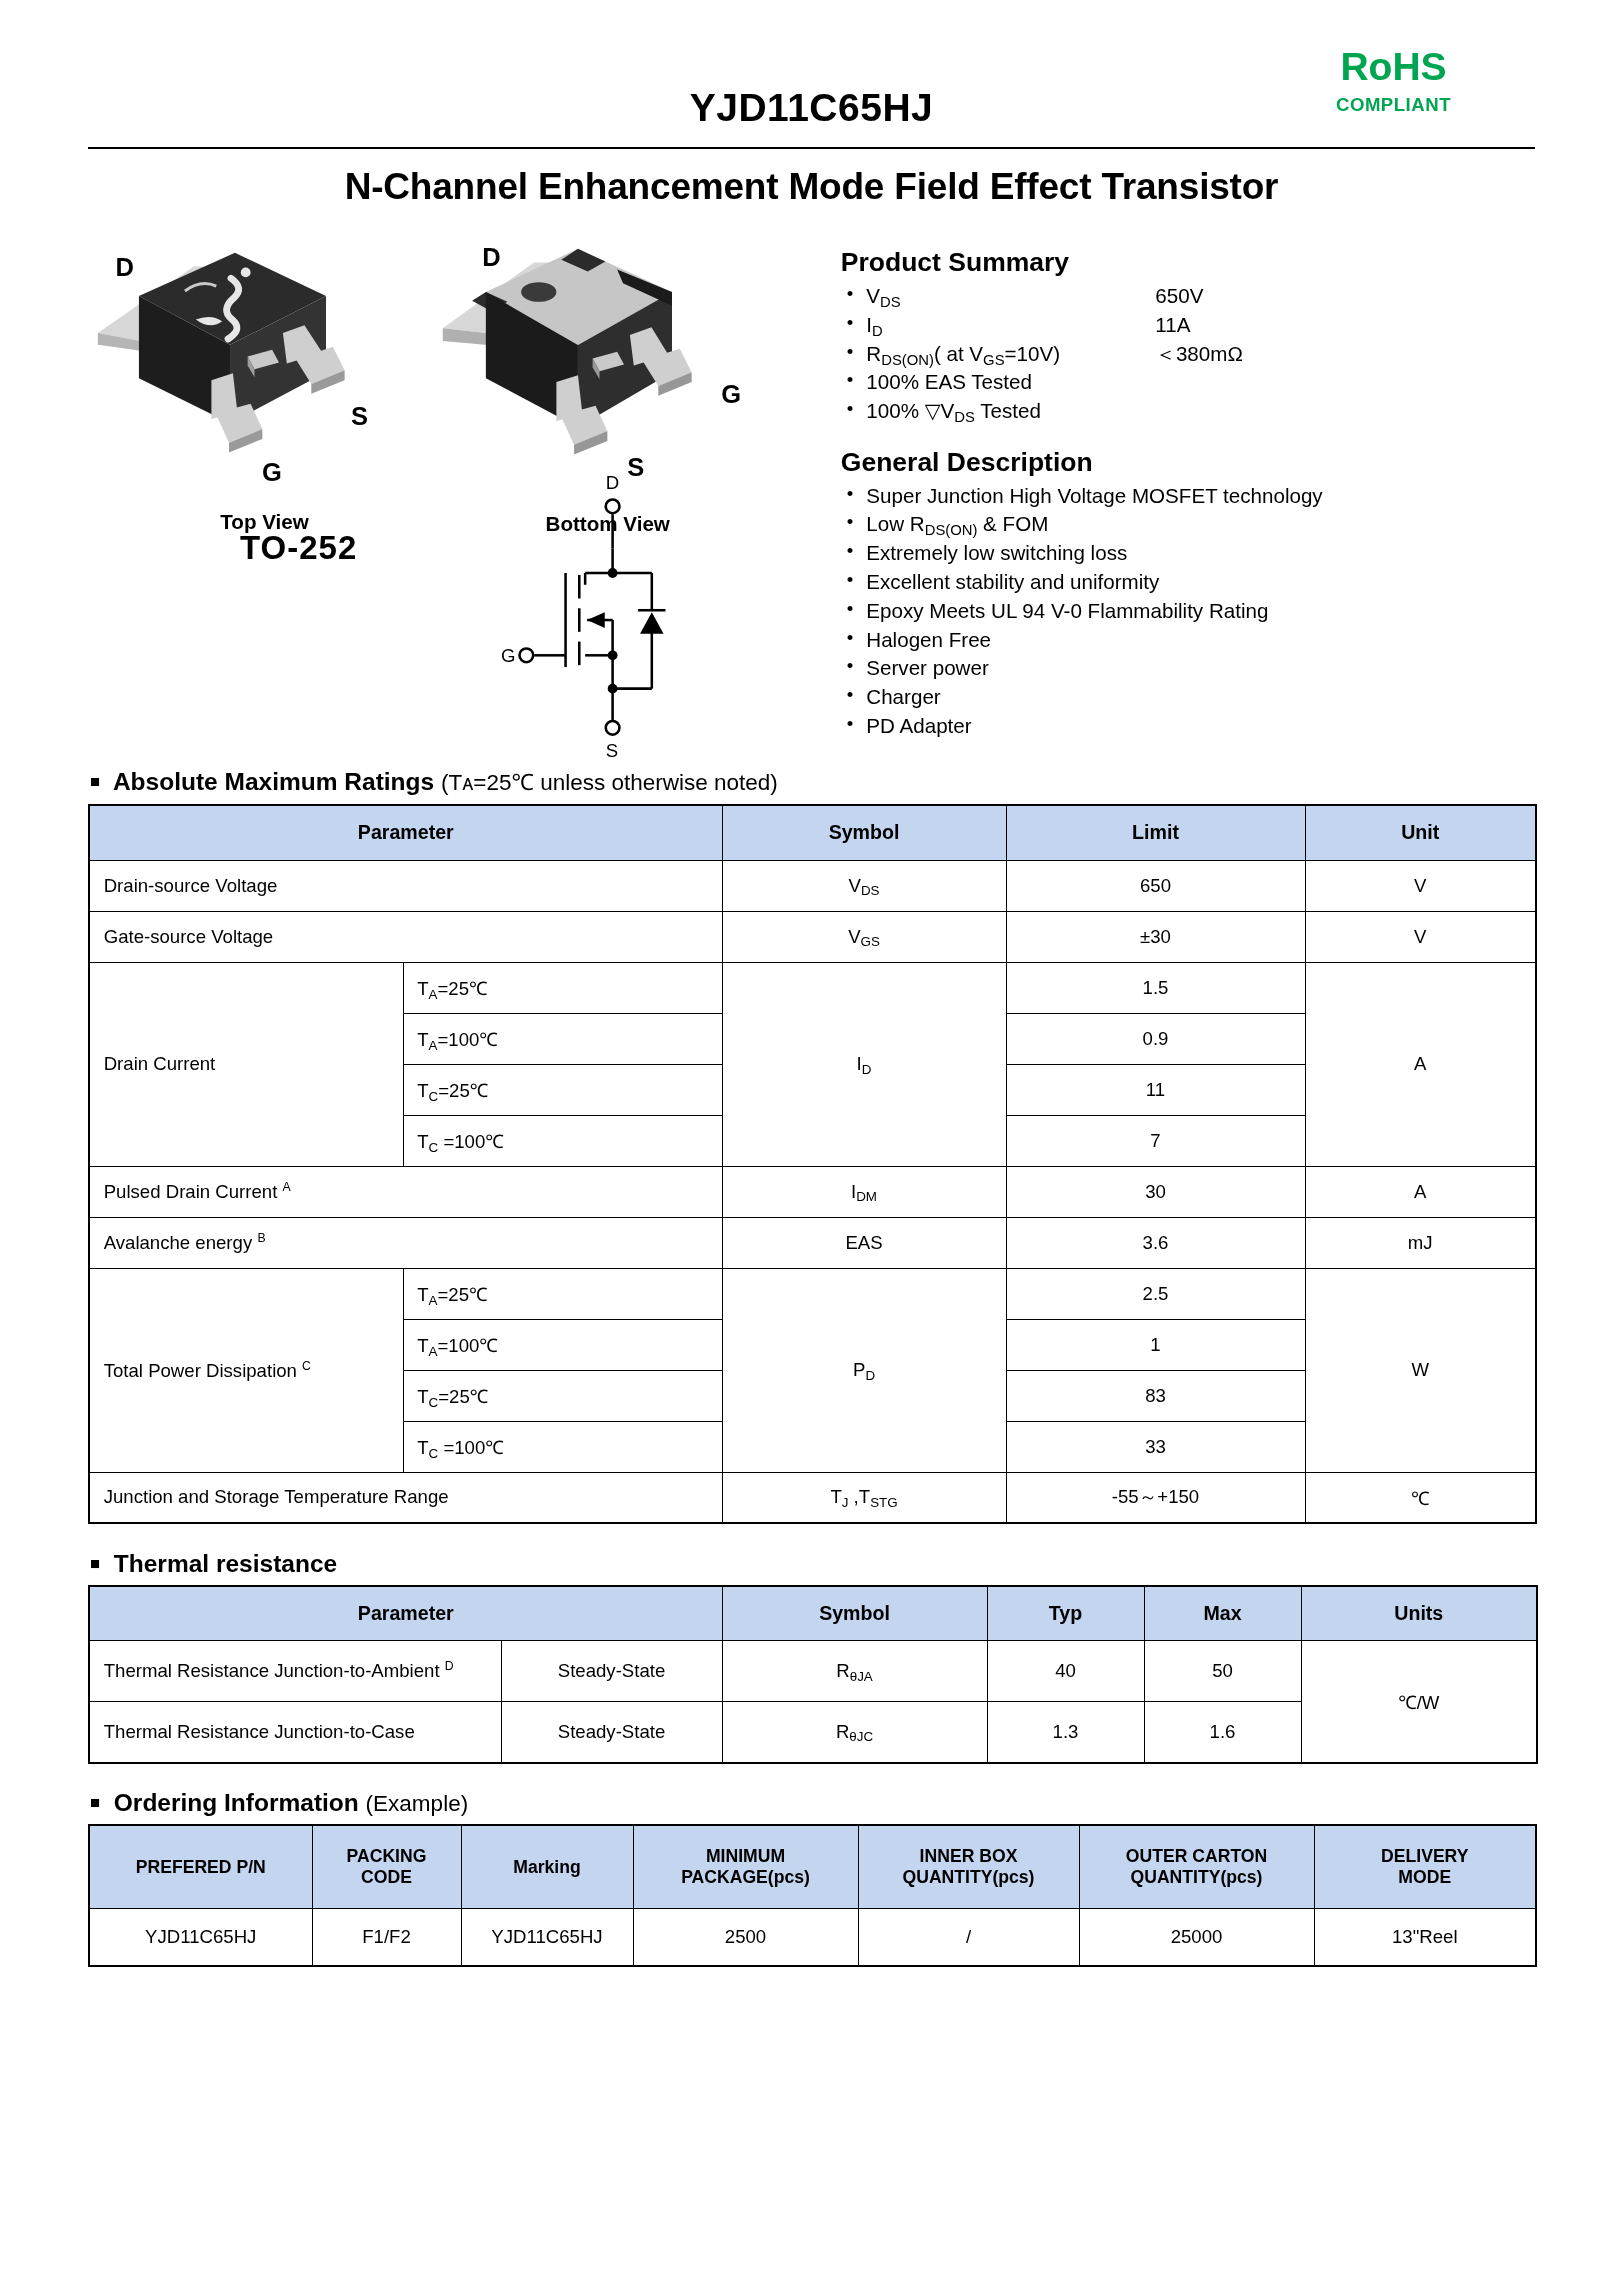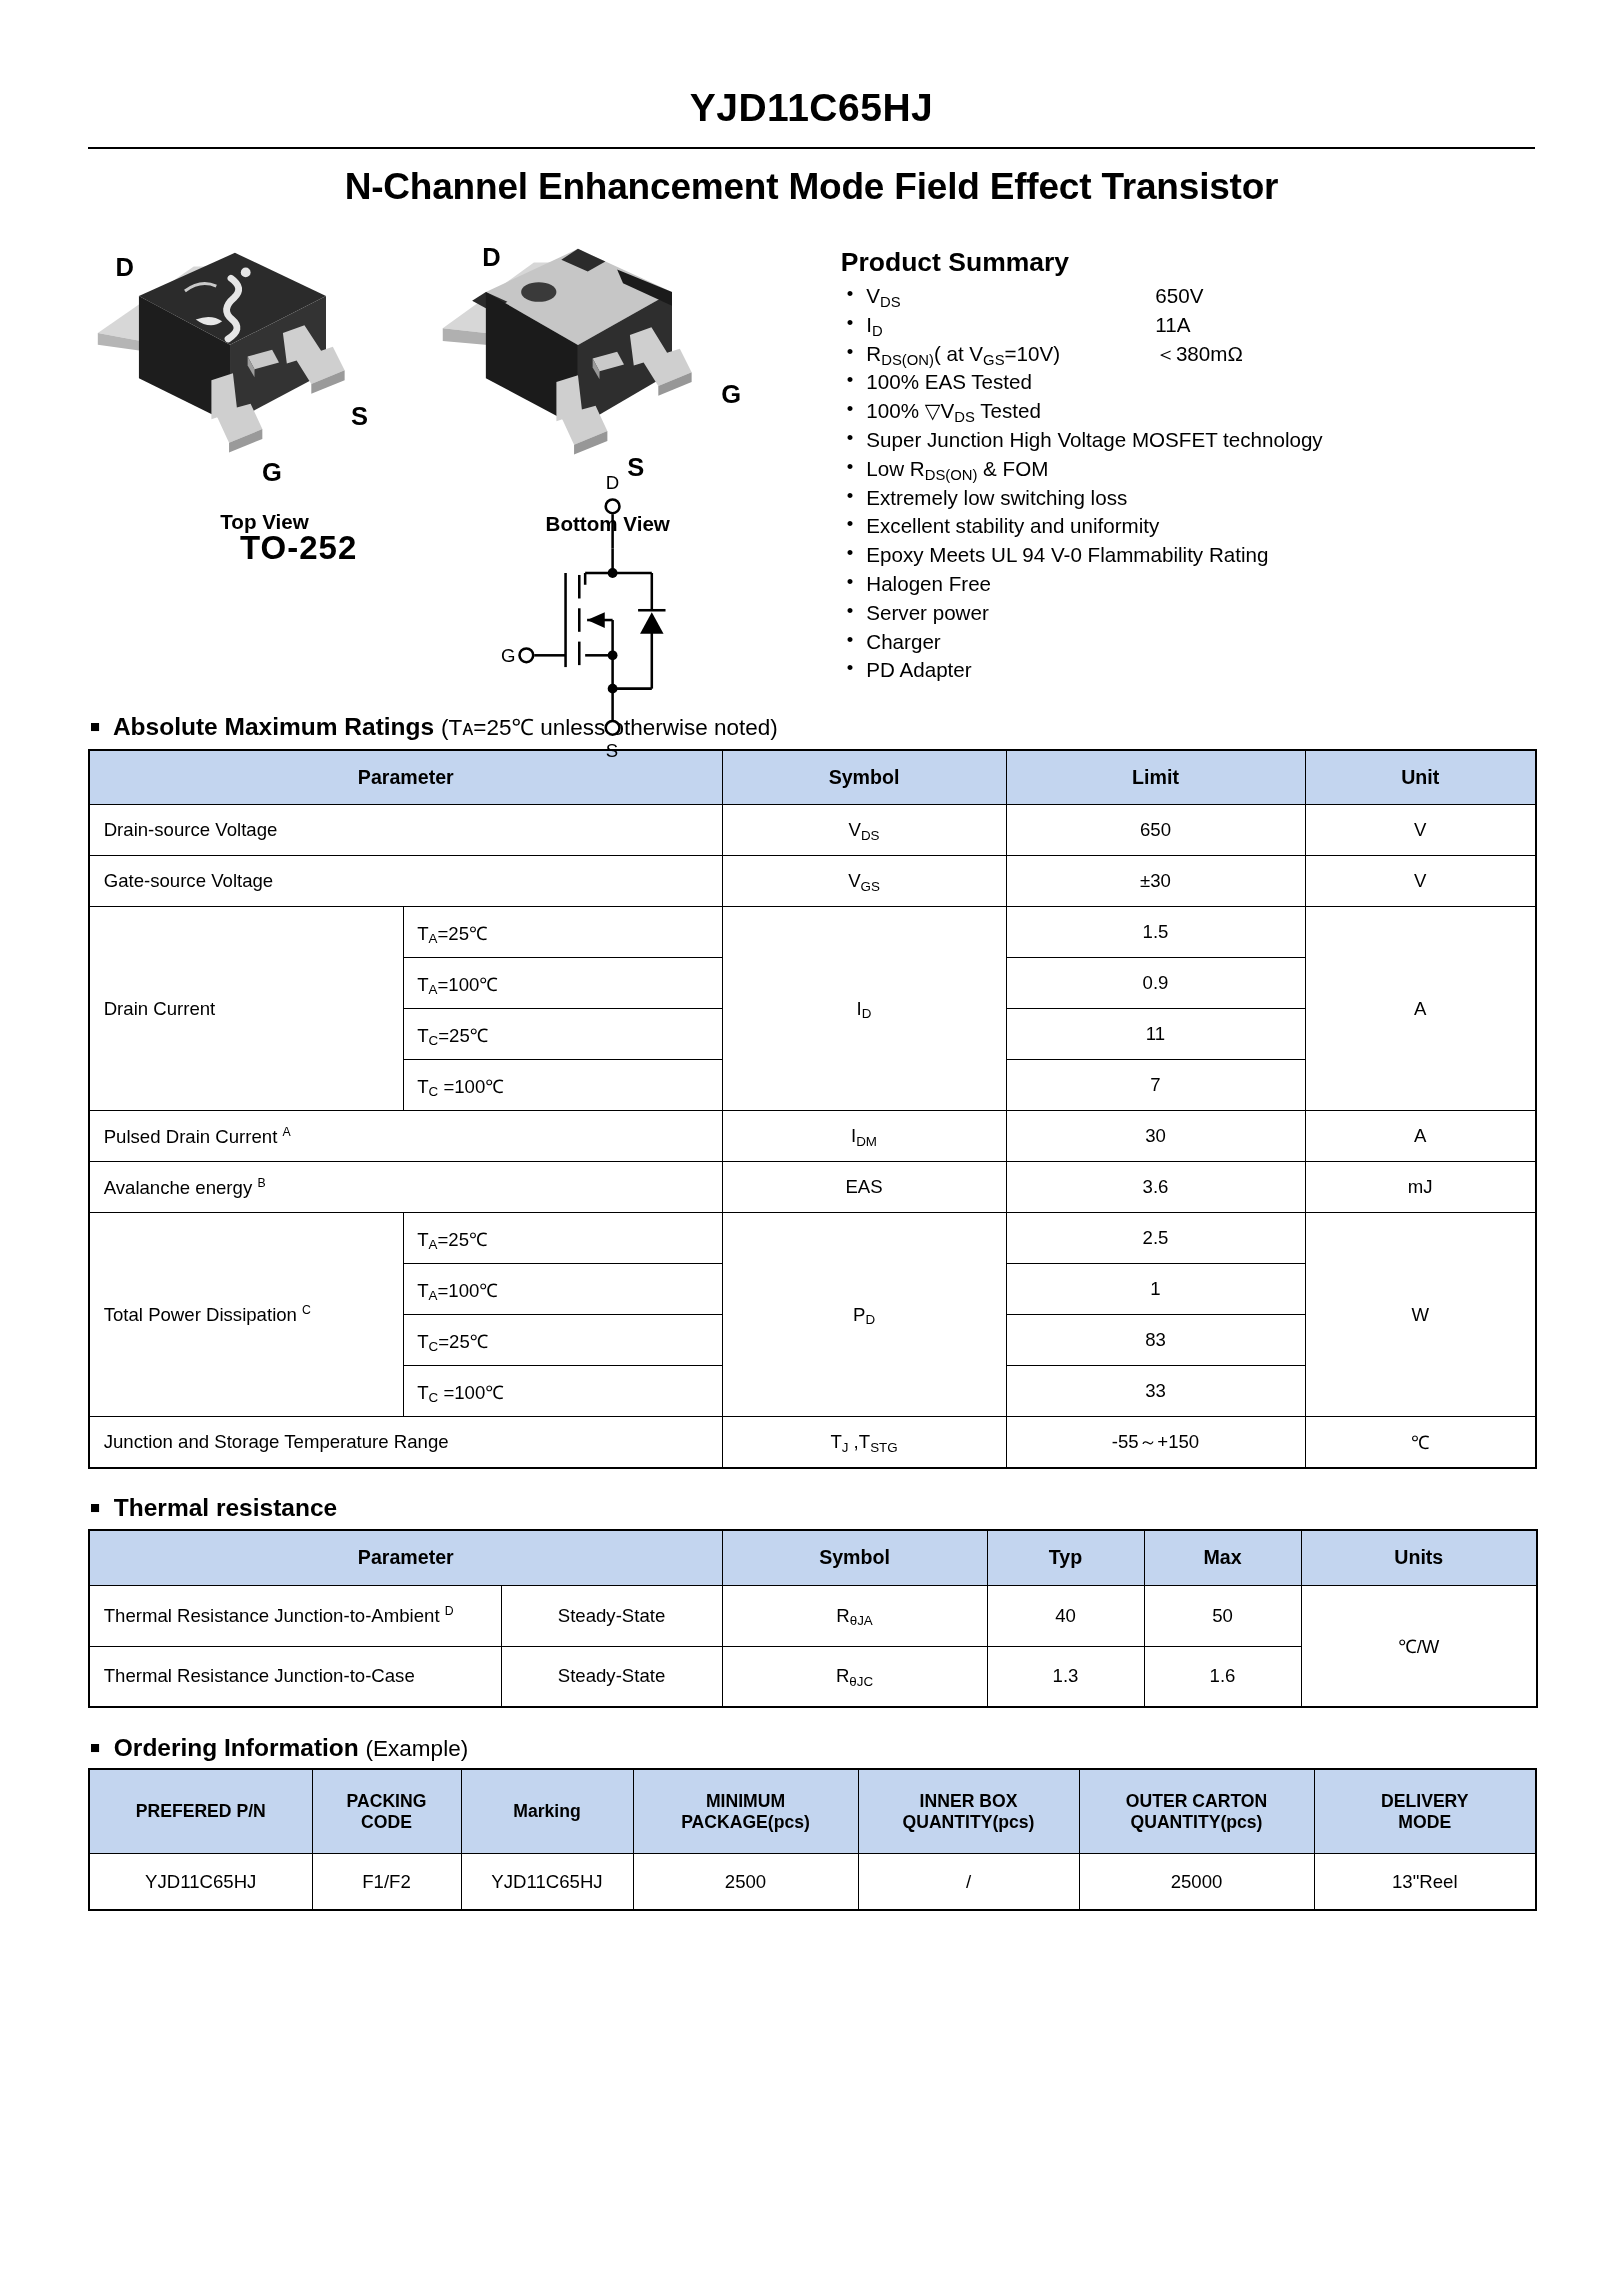--- a/index.html
+++ b/index.html
@@ -76,20 +76,24 @@
   .pagenum { text-align:center; font-size:23.5px; padding-bottom:13.7px; }
   .rule-bot { border-top:2.9px solid #000; }
 </style>
 </head>
 <body>
 
 <div class="page">
 
   <div class="header">
     <div class="part-no">YJD11C65HJ</div>
+    <div class="rohs-block">
+      <div class="rohs-main">RoHS</div>
+      <div class="rohs-sub">COMPLIANT</div>
+    </div>
     <div class="rule-top"></div>
   </div>
 
   <div class="main-title">N-Channel Enhancement Mode Field Effect Transistor</div>
 
   <div class="upper">
 
     <div class="left-col">
       <div class="pkg-row">
 
@@ -227,20 +231,21 @@
           <li>
             <span class="ps-row">
               <span class="k">R<sub>DS(ON)</sub>( at V<sub>GS</sub>=10V)</span>
               <span>＜380mΩ</span>
             </span>
           </li>
           <li>100% EAS Tested</li>
           <li>100% ▽V<sub>DS</sub> Tested</li>
         </ul>
 
+      <div class="sect-h sp">General Description</div>
       <ul class="bl" id="gd-list">
           <li>Super Junction High Voltage MOSFET technology</li>
           <li>Low R<sub>DS(ON)</sub> &amp; FOM</li>
           <li>Extremely low switching loss</li>
           <li>Excellent stability and uniformity</li>
           <li>Epoxy Meets UL 94 V-0 Flammability Rating</li>
           <li>Halogen Free</li>
         </ul>
 
       <ul class="bl" id="ap-list">

